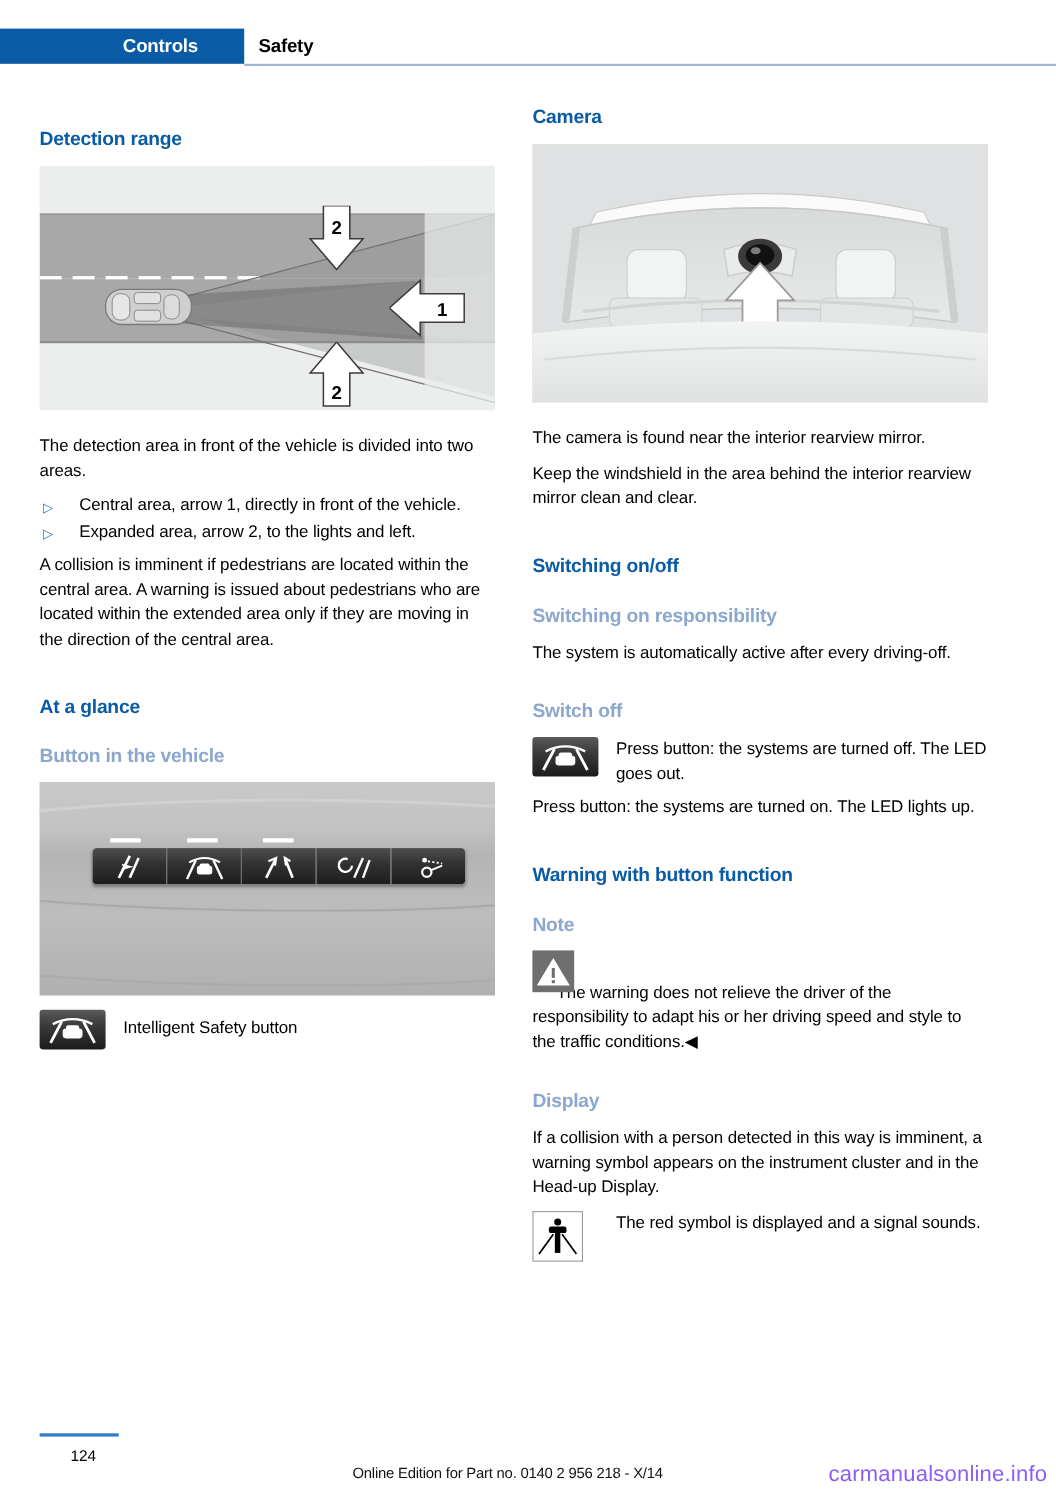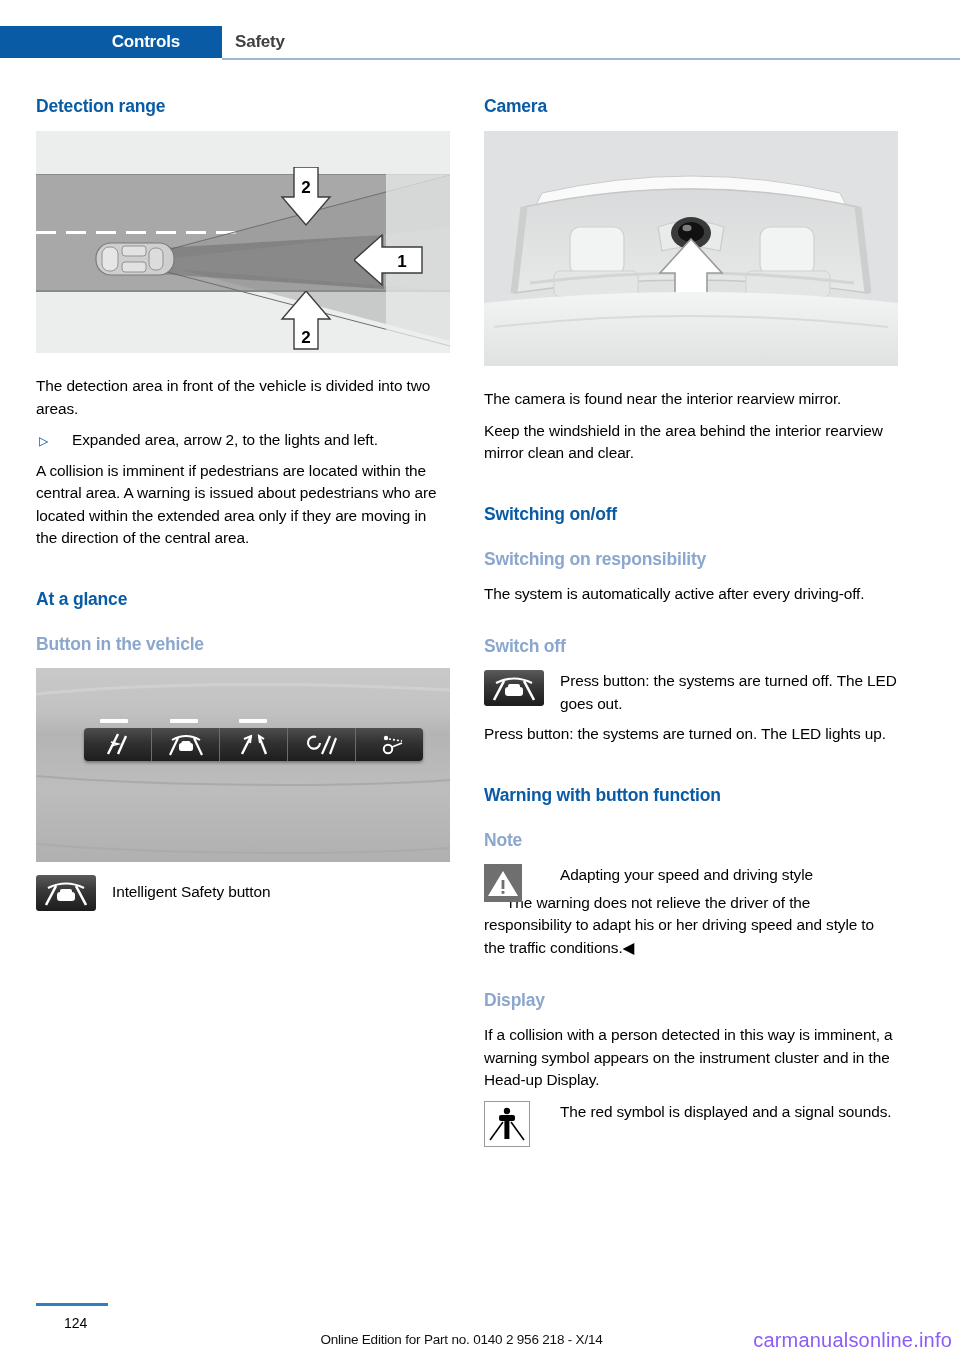--- a/index.html
+++ b/index.html
@@ -39,39 +39,39 @@
     color: #ffffff;
     font-size: 17px;
     font-weight: bold;
     letter-spacing: -0.2px;
   }
   .header-tab-inactive {
     position: absolute;
     left: 235px; top: 0;
     height: 32px;
     line-height: 32px;
-    color: #404040;
+    color: #000000;
     font-size: 17px;
     font-weight: bold;
     letter-spacing: -0.2px;
   }
   .header-rule {
     position: absolute;
     left: 222px; top: 58px;
     width: 738px; height: 2px;
     background: #9fb7d4;
   }
 
   
   .col {
     position: absolute;
     width: 414px;
     top: 96px;
   }
-  .col-left { left: 36px; }
+  .col-left { left: 36px; margin-top: 20px; }
   .col-right { left: 484px; }
 
   
   h1.h-blue-dark {
     margin: 0 0 14px 0;
     font-size: 17.5px;
     font-weight: bold;
     color: #0a5ba5;
     letter-spacing: -0.2px;
   }
@@ -320,20 +320,21 @@
     </svg>
   </div>
 
   <div class="spacer-md"></div>
 
   <p class="body">The detection area in front of the vehicle is divided into two areas.</p>
 
   <ul class="bullets">
     <li>
       <span class="bullet-mark">▷</span>
+      <span>Central area, arrow 1, directly in front of the vehicle.</span>
     </li>
     <li>
       <span class="bullet-mark">▷</span>
       <span>Expanded area, arrow 2, to the lights and left.</span>
     </li>
   </ul>
 
   <p class="body">A collision is imminent if pedestrians are located within the central area. A warning is issued about pedestrians who are located within the extended area only if they are moving in the direction of the central area.</p>
 
   <div class="spacer-lg"></div>
@@ -517,21 +518,20 @@
   <div class="icon-row">
     <div class="icon-slot">
       <span class="warn-icon">
         <svg width="38" height="38" viewBox="0 0 38 38">
           <polygon points="19,7 34,32 4,32" fill="#ffffff"></polygon>
           <rect x="17.6" y="16" width="2.8" height="9" fill="#6f6f6f"></rect>
           <rect x="17.6" y="27" width="2.8" height="2.8" fill="#6f6f6f"></rect>
         </svg>
       </span>
     </div>
-    <div class="icon-text">Adapting your speed and driving style</div>
   </div>
   <p class="body" style="margin-top:-20px;text-indent:22px;">The warning does not relieve the driver of the responsibility to adapt his or her driving speed and style to the traffic conditions.◀</p>
 
   <div class="spacer-md"></div>
 
   <h2 class="h-blue-light">Display</h2>
   <p class="body">If a collision with a person detected in this way is imminent, a warning symbol appears on the instrument cluster and in the Head-up Display.</p>
 
   <div class="icon-row" style="margin-top:6px;">
     <div class="icon-slot">

